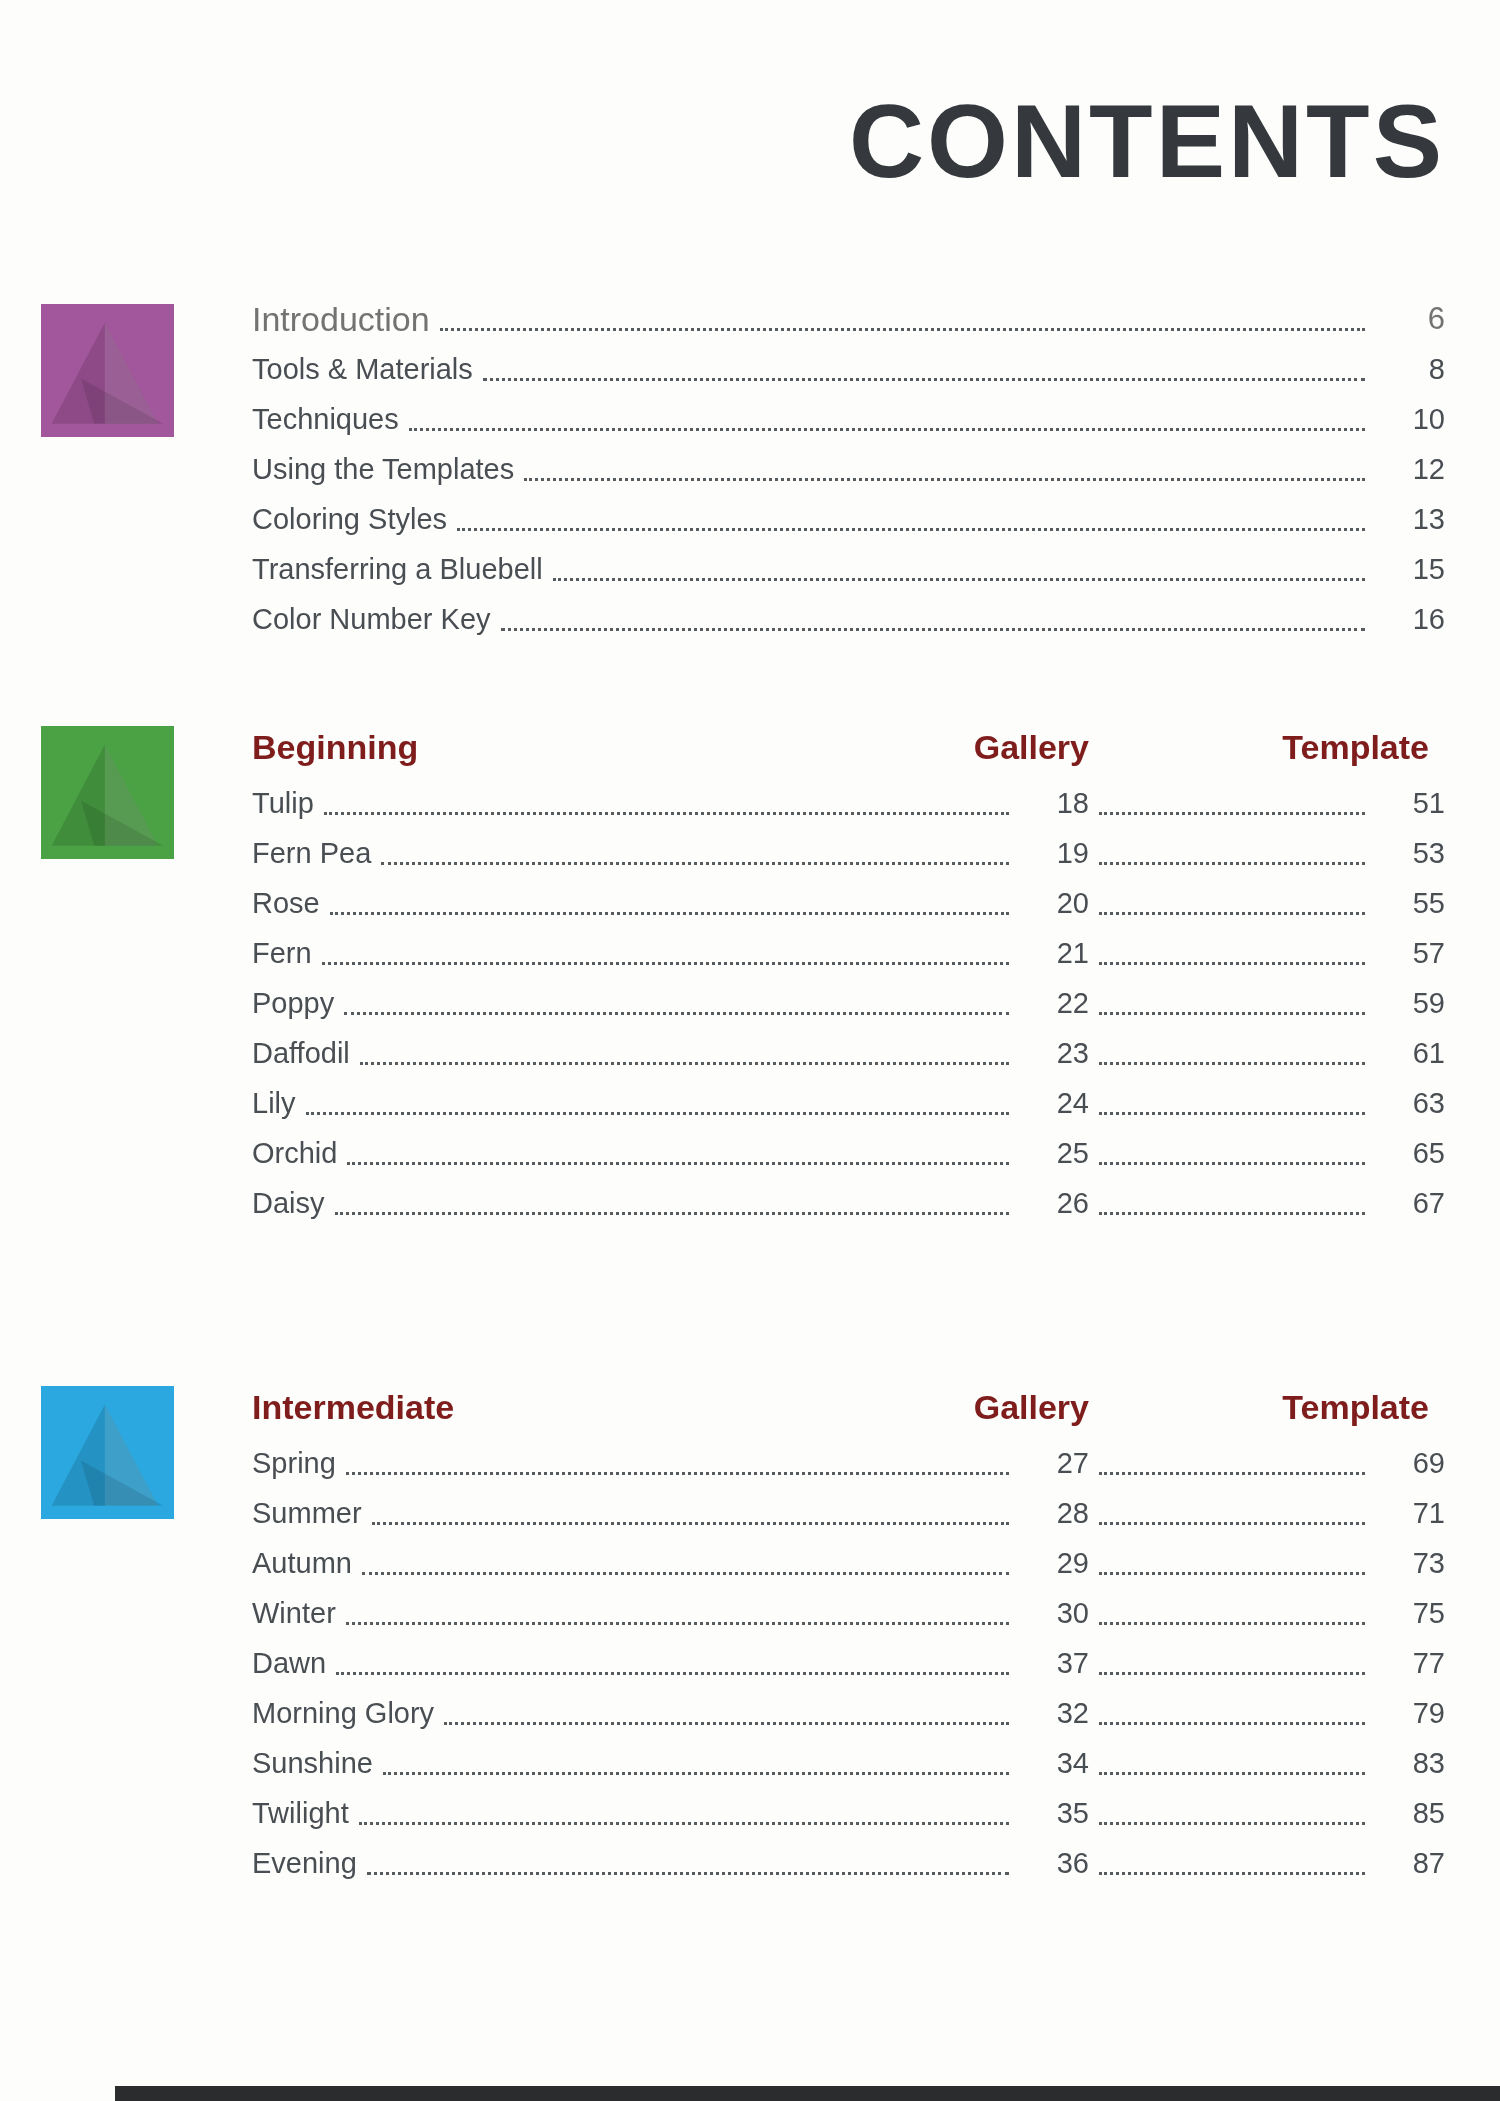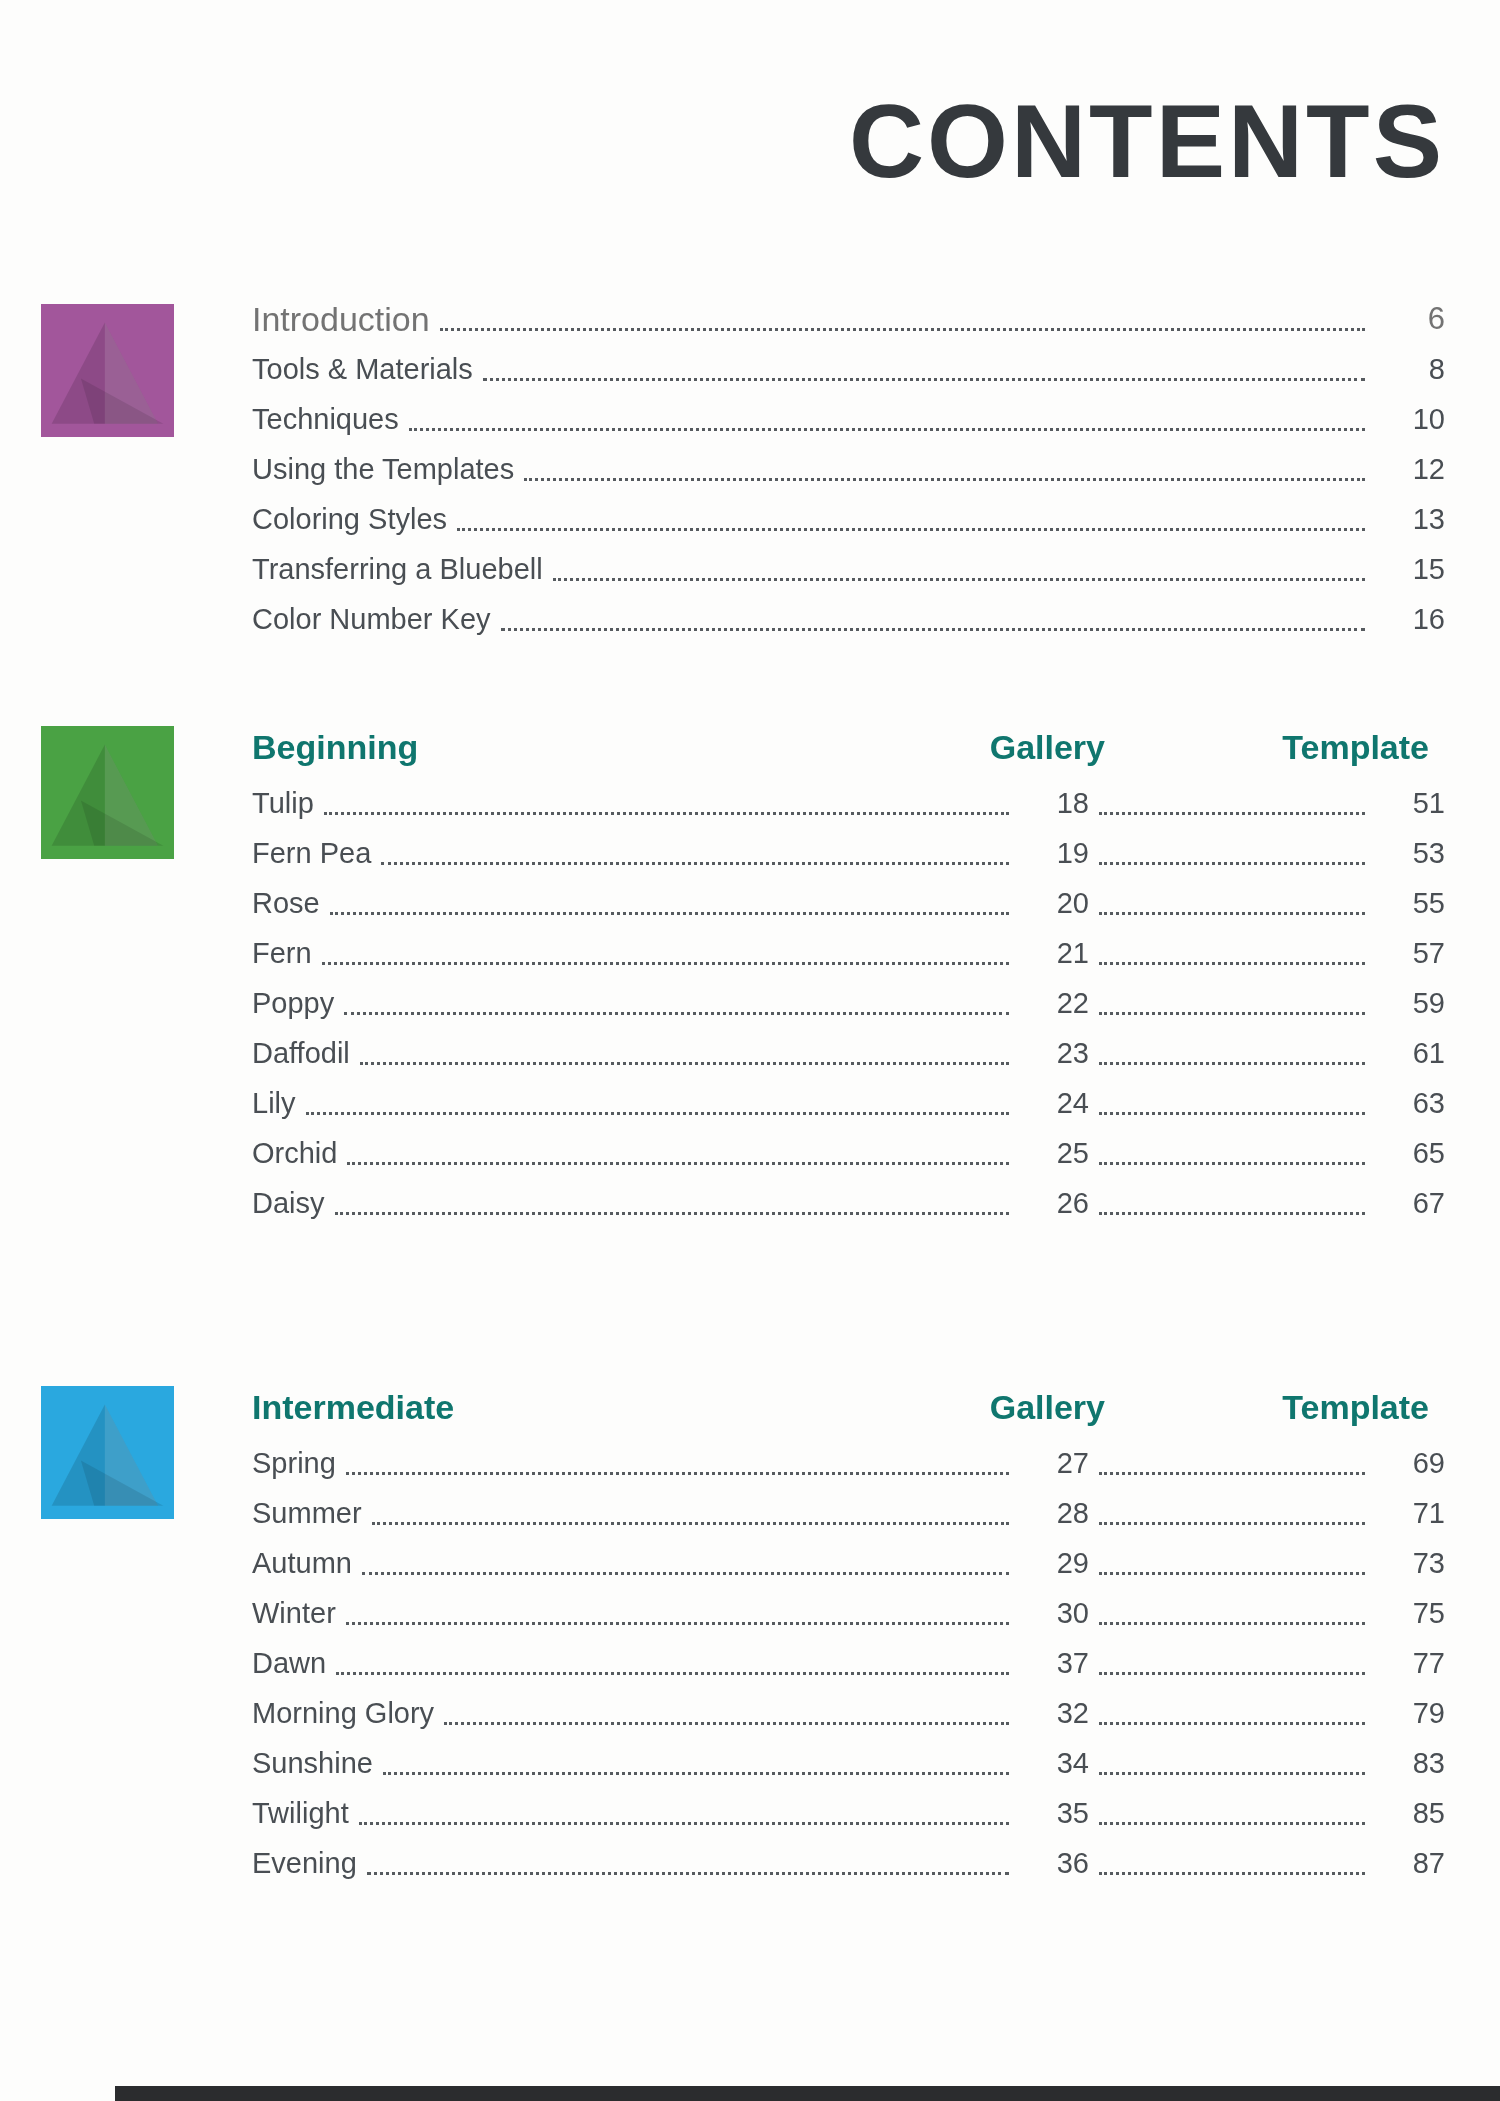--- a/index.html
+++ b/index.html
@@ -64,25 +64,25 @@
   .heading2 .label { font-size: 34px; }
   .heading2 .num { font-size: 31px; }
 
   
   .heading-row {
     display: flex;
     height: 62px;
     line-height: 62px;
     font-size: 34px;
     font-weight: 700;
-    color: #0f766e;
+    color: #7f1d1d;
   }
   .h-label { flex: 1 1 auto; white-space: nowrap; }
   .h-cols { position: relative; flex: 0 0 426px; }
-  .gallery-h { position: absolute; right: 340px; white-space: nowrap; margin-left: 28px; }
+  .gallery-h { position: absolute; right: 356px; white-space: nowrap; margin-left: 28px; }
   .template-h { position: absolute; right: 16px; white-space: nowrap; }
 
   
   .bottom-strip {
     position: absolute;
     left: 115px; right: 0; bottom: 0;
     height: 15px;
     background: #2b2c2e;
   }
 </style>

